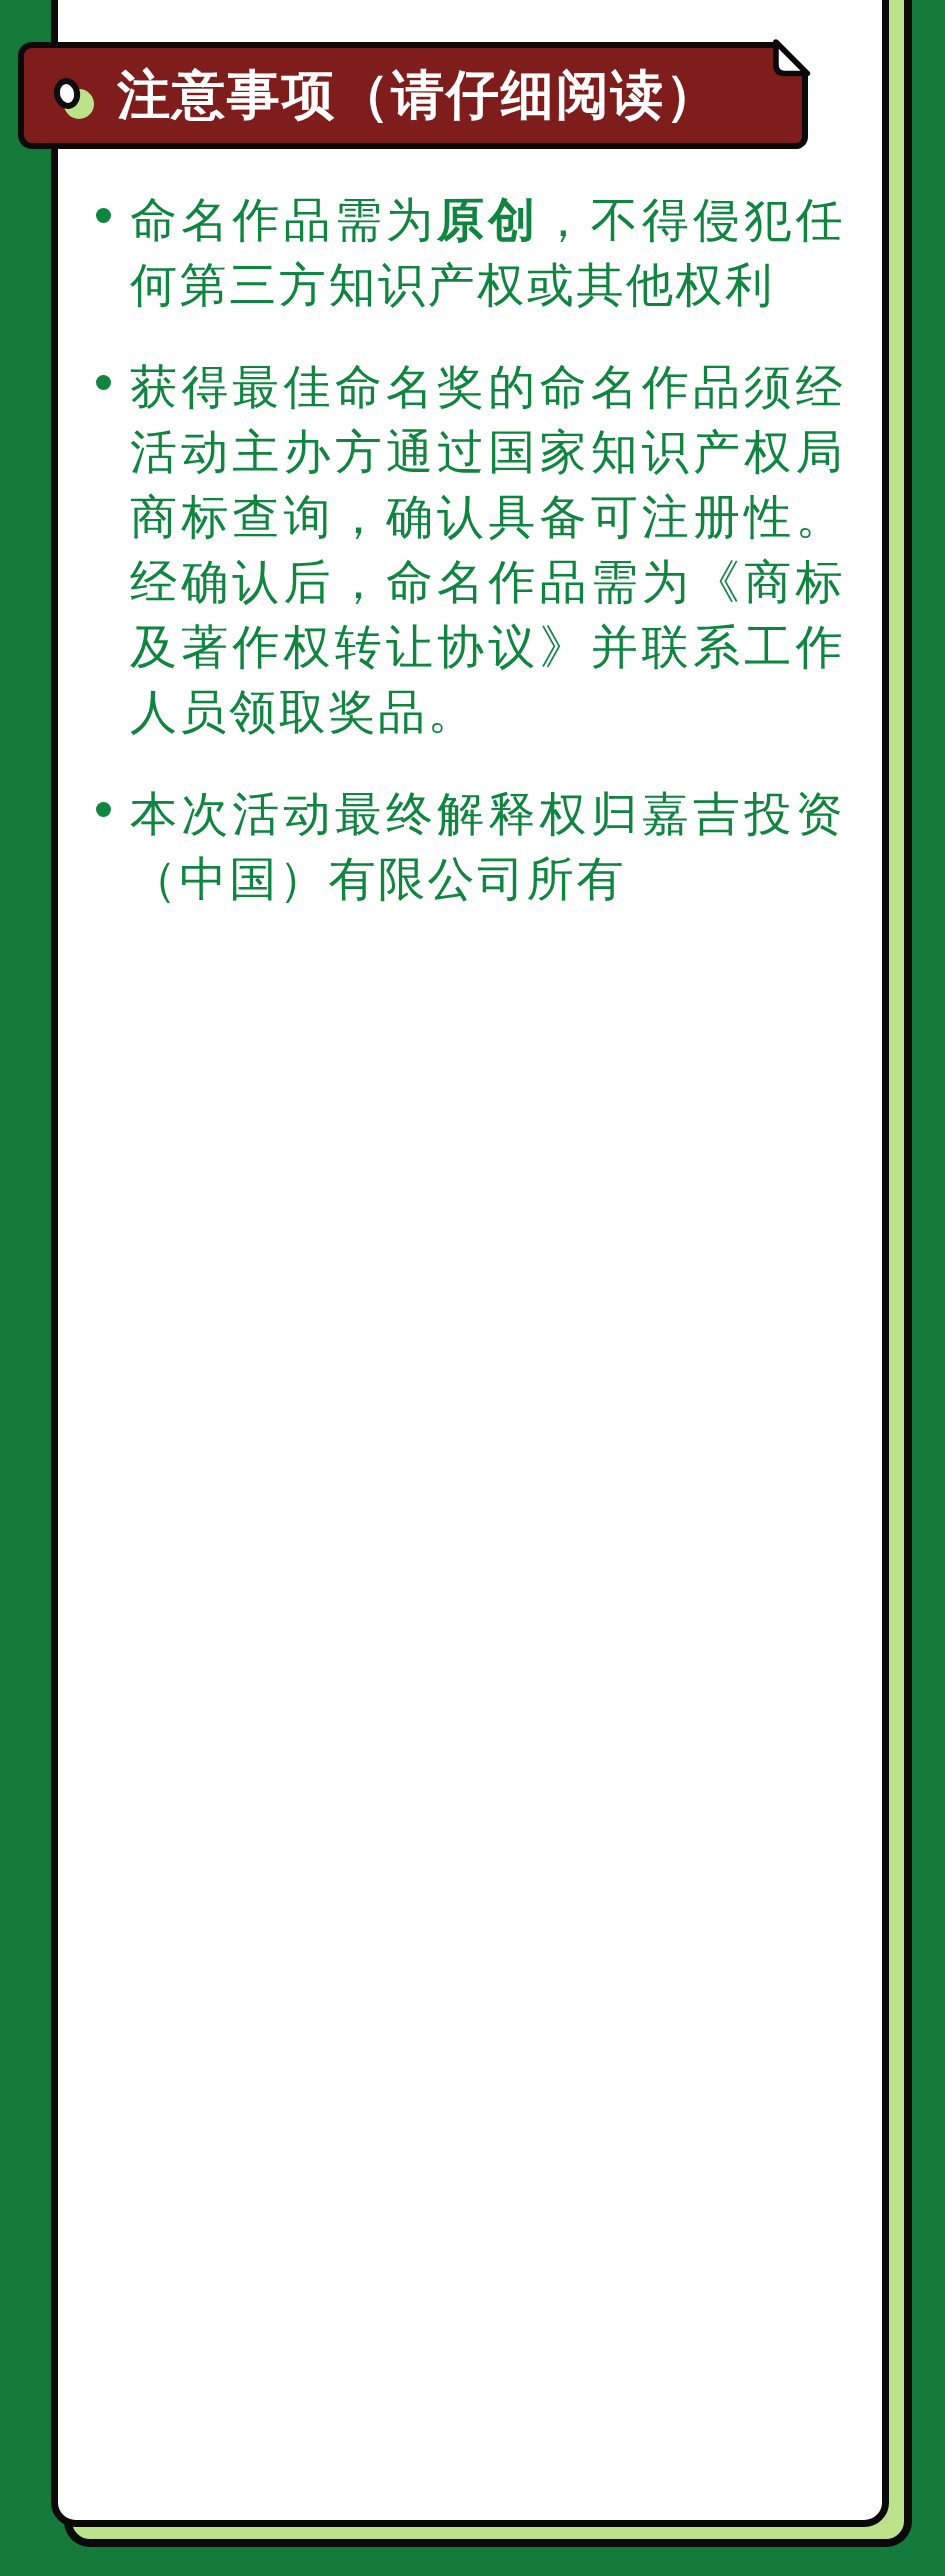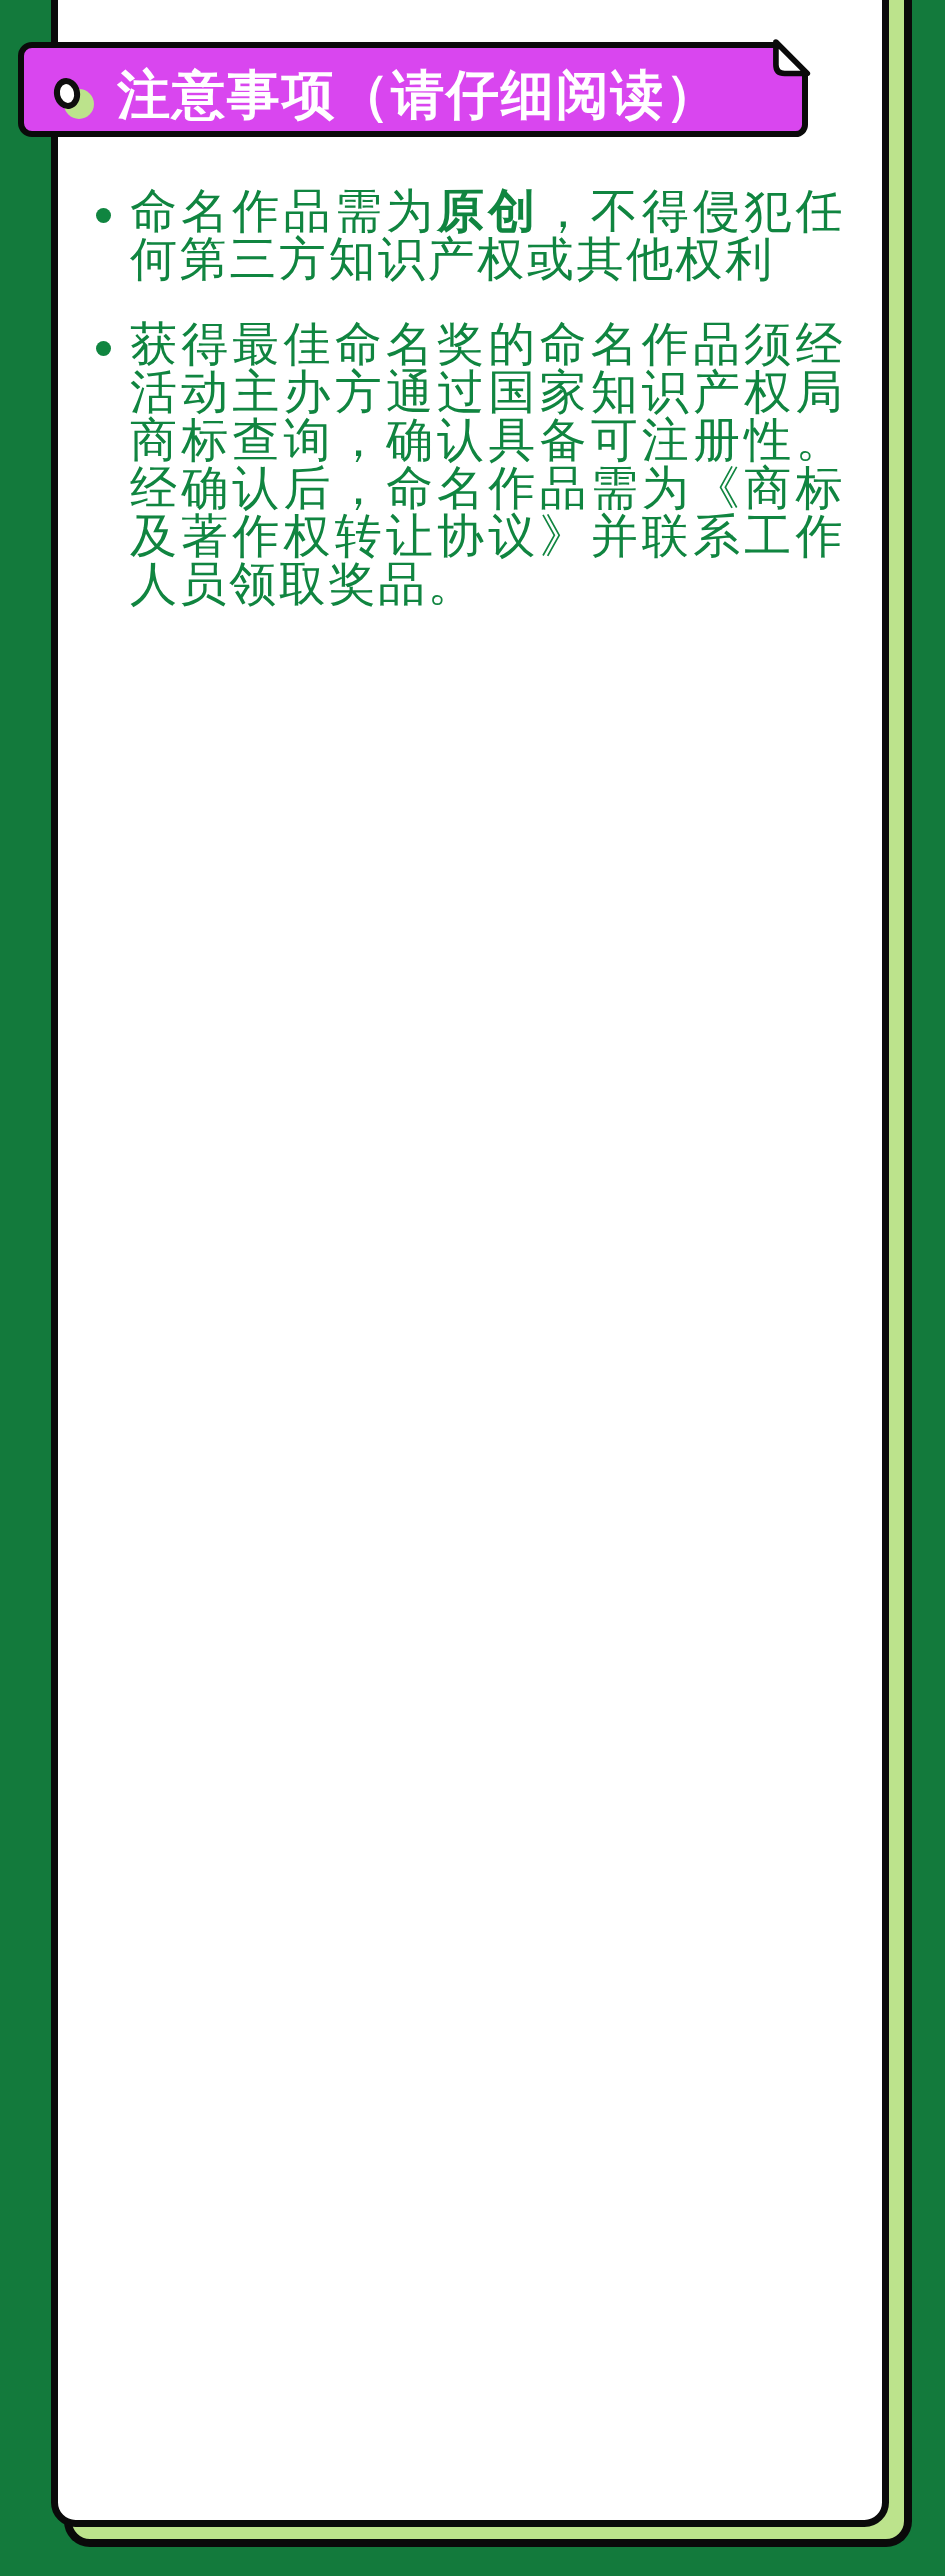--- a/index.html
+++ b/index.html
@@ -30,23 +30,23 @@
     background: #FFFFFF;
     border: 7px solid #0A0A0A;
     border-radius: 24.5px;
     padding: 233px 37px 0 72px;
     overflow: hidden;
   }
   
   .banner {
     position: absolute;
     left: 17.5px; top: 42px;
-    width: 790px; height: 95px;
+    width: 790px; height: 107px;
     box-sizing: border-box;
-    background: #d946ef;
+    background: #7f1d1d;
     border: 6.1px solid #0A0A0A;
     border-radius: 14px 0 12.3px 14px;
   }
   .banner-title {
     display: block;
     line-height: 93px;
     padding-left: 12.3px;
     text-align: center;
     font-size: 53px;
     font-weight: 700;
@@ -75,21 +75,21 @@
     width: 61px; height: 61px;
     overflow: visible;
   }
   
   .notes { position: relative; }
   .note {
     position: relative;
     margin: 0 0 37px 0;
     color: #108540;
     font-size: 47px;
-    line-height: 48px;
+    line-height: 65px;
     letter-spacing: 2.6px;
     text-align: justify;
   }
   .note:last-child { margin-bottom: 0; }
   .note .dot {
     position: absolute;
     left: -34px; top: 21px;
     width: 15px; height: 15px;
     border-radius: 50%;
     background: #108540;
@@ -106,20 +106,24 @@
   <div class="card">
     <div class="notes">
       <div class="note">
         <span class="dot"></span>
         <span class="note-text"><span>命名作品需为</span><b>原创</b><span>，不得侵犯任何第三方知识产权或其他权利</span></span>
       </div>
       <div class="note">
         <span class="dot"></span>
         <span class="note-text"><span>获得最佳命名奖的命名作品须经活动主办方通过国家知识产权局商标查询，确认具备可注册性。经确认后，命名作品需为《商标及著作权转让协议》并联系工作人员领取奖品。</span></span>
       </div>
+      <div class="note">
+        <span class="dot"></span>
+        <span class="note-text"><span>本次活动最终解释权归嘉吉投资（中国）有限公司所有</span></span>
+      </div>
     </div>
   </div>
 
   <div class="banner">
     <span class="grommet">
       <span class="grommet-leaf"></span>
       <span class="grommet-ring"></span>
     </span>
     <span class="banner-title">注意事项（请仔细阅读）</span>
   </div>

